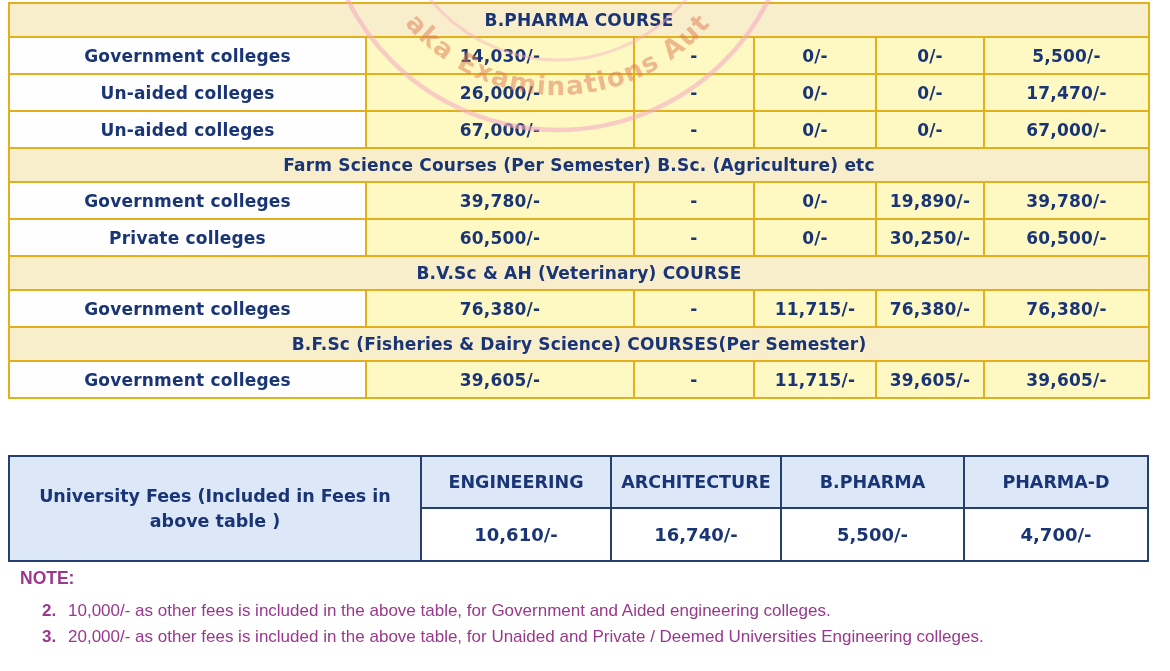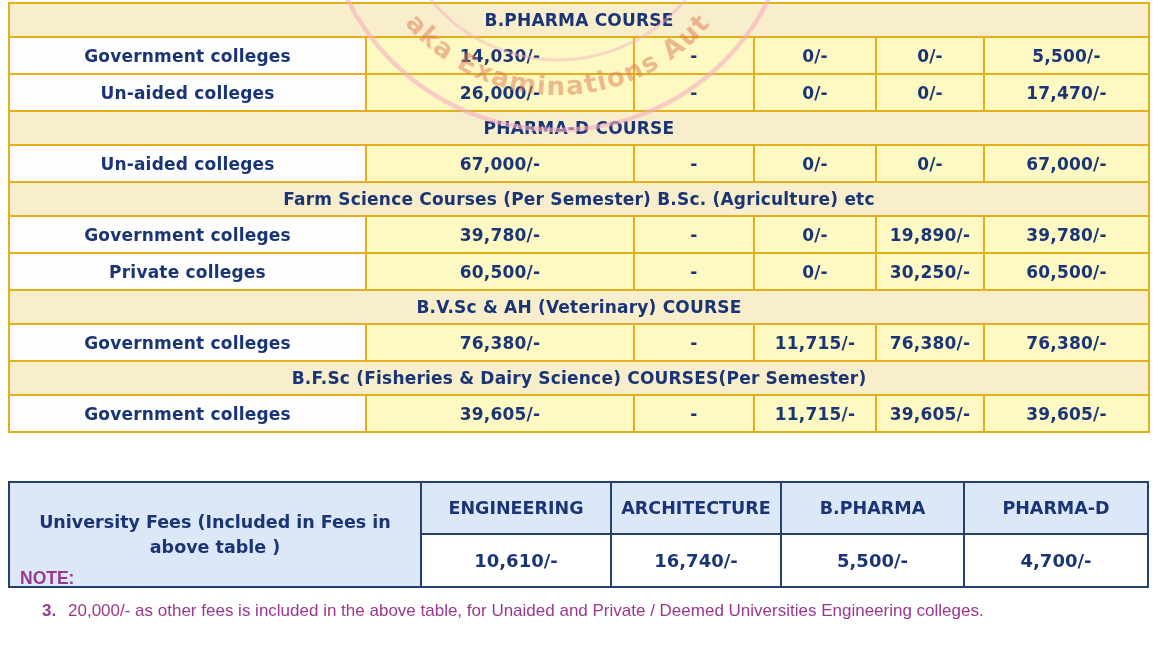--- a/index.html
+++ b/index.html
@@ -26,21 +26,21 @@
     padding:0 4px;overflow:hidden;white-space:nowrap;
   }
   table.fees tr.sec{height:34px;border-radius:9px;}
   table.fees tr.sec td{background:#f9eecb;font-size:17px;}
   table.fees tr.row{height:37px;}
   table.fees tr.row td{background:#fef9c3;}
   table.fees tr.row td.c0{background:#fefefe;}
 
   
   table.uni{
-    position:absolute;top:481px;left:8px;width:1139px;
+    position:absolute;top:455px;left:8px;width:1139px;
     border-collapse:collapse;table-layout:fixed;z-index:1;
   }
   table.uni td{
     border:2.5px solid #24406f;
     text-align:center;vertical-align:middle;
     color:#1a3576;font-weight:bold;font-size:17.5px;
   }
   table.uni td.hd{background:#dce8f8;height:48px;}
   table.uni td.val{background:#ffffff;height:49px;font-size:18px;}
   table.uni td.lbl{
@@ -94,23 +94,20 @@
       </tr>
       <tr class="row">
         <td class="c0">Un-aided colleges</td>
         <td>26,000/-</td>
         <td>-</td>
         <td>0/-</td>
         <td>0/-</td>
         <td>17,470/-</td>
       </tr>
 
-      <tr class="sec">
-        <td colspan="6">PHARMA-D COURSE</td>
-      </tr>
       <tr class="row">
         <td class="c0">Un-aided colleges</td>
         <td>67,000/-</td>
         <td>-</td>
         <td>0/-</td>
         <td>0/-</td>
         <td>67,000/-</td>
       </tr>
 
       <tr class="sec">
@@ -180,17 +177,20 @@
         <td class="val">16,740/-</td>
         <td class="val">5,500/-</td>
         <td class="val">4,700/-</td>
       </tr>
     </tbody>
   </table>
 
   <div class="note">
     <div class="note-title">NOTE:</div>
     <div class="item">
+      <span class="num">2.</span><span>10,000/- as other fees is included in the above table, for Government and Aided engineering colleges.</span>
+    </div>
+    <div class="item">
       <span class="num">3.</span><span>20,000/- as other fees is included in the above table, for Unaided and Private / Deemed Universities Engineering colleges.</span>
     </div>
   </div>
 
 </div>
 
 </body></html>

